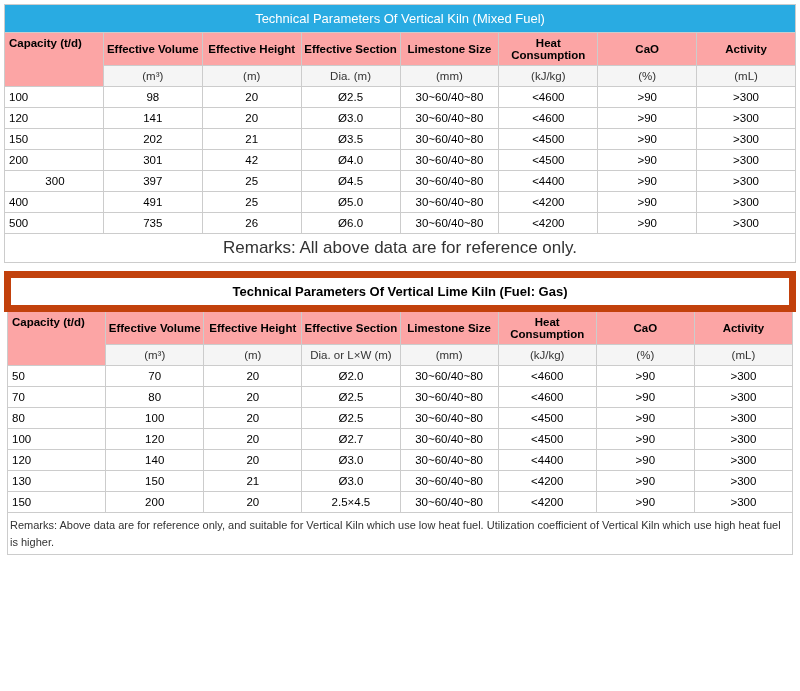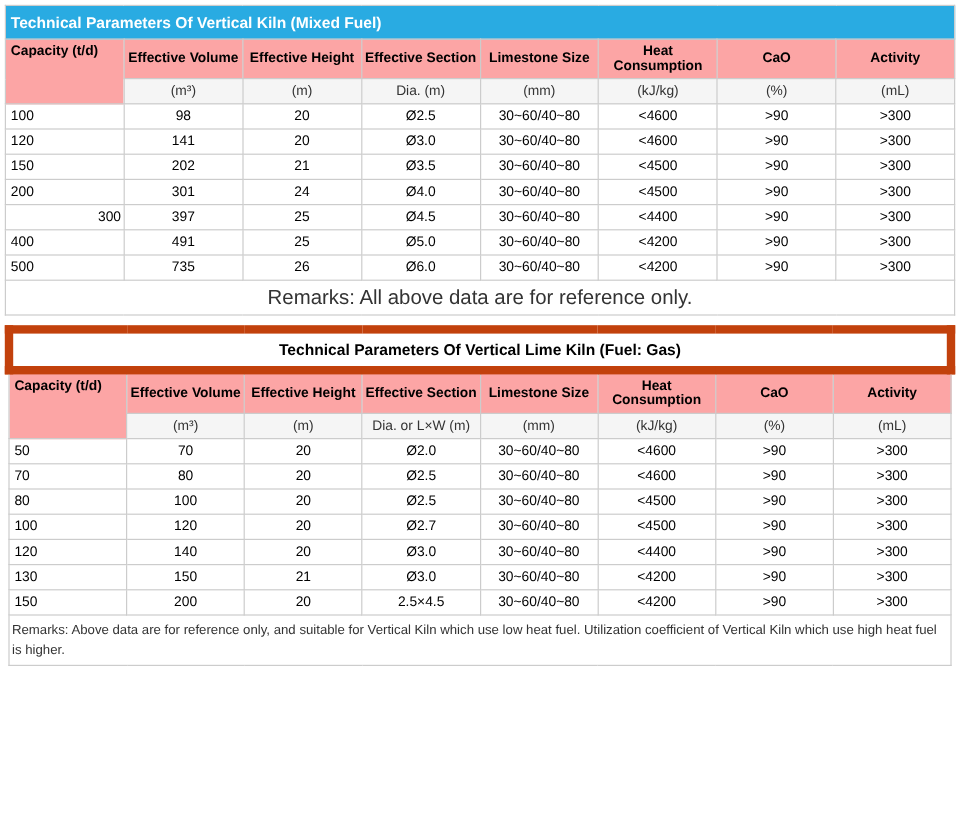--- a/index.html
+++ b/index.html
@@ -9,23 +9,23 @@
       background: #fff;
       width: 800px;
     }
     .page-wrapper {
       width: 800px;
       padding: 4px;
     }
     .table-title {
       background: #29abe2;
       color: #fff;
-      text-align: left;
+      text-align: center;
       font-size: 13px;
-      font-weight: bold;
+      font-weight: normal;
       padding: 6px 4px;
     }
     table {
       width: 100%;
       border-collapse: collapse;
       table-layout: fixed;
     }
     th, td {
       border: 1px solid #ccc;
       text-align: center;
@@ -126,29 +126,29 @@
           <td>21</td>
           <td>Ø3.5</td>
           <td>30~60/40~80</td>
           <td>&lt;4500</td>
           <td>&gt;90</td>
           <td>&gt;300</td>
         </tr>
         <tr>
           <td style="text-align: left; padding-left: 4px;">200</td>
           <td>301</td>
-          <td>24</td>
+          <td>42</td>
           <td>Ø4.0</td>
           <td>30~60/40~80</td>
           <td>&lt;4500</td>
           <td>&gt;90</td>
           <td>&gt;300</td>
         </tr>
         <tr>
-          <td style="text-align: right; padding-left: 4px;">300</td>
+          <td style="text-align: center; padding-left: 4px;">300</td>
           <td>397</td>
           <td>25</td>
           <td>Ø4.5</td>
           <td>30~60/40~80</td>
           <td>&lt;4400</td>
           <td>&gt;90</td>
           <td>&gt;300</td>
         </tr>
         <tr>
           <td style="text-align: left; padding-left: 4px;">400</td>

